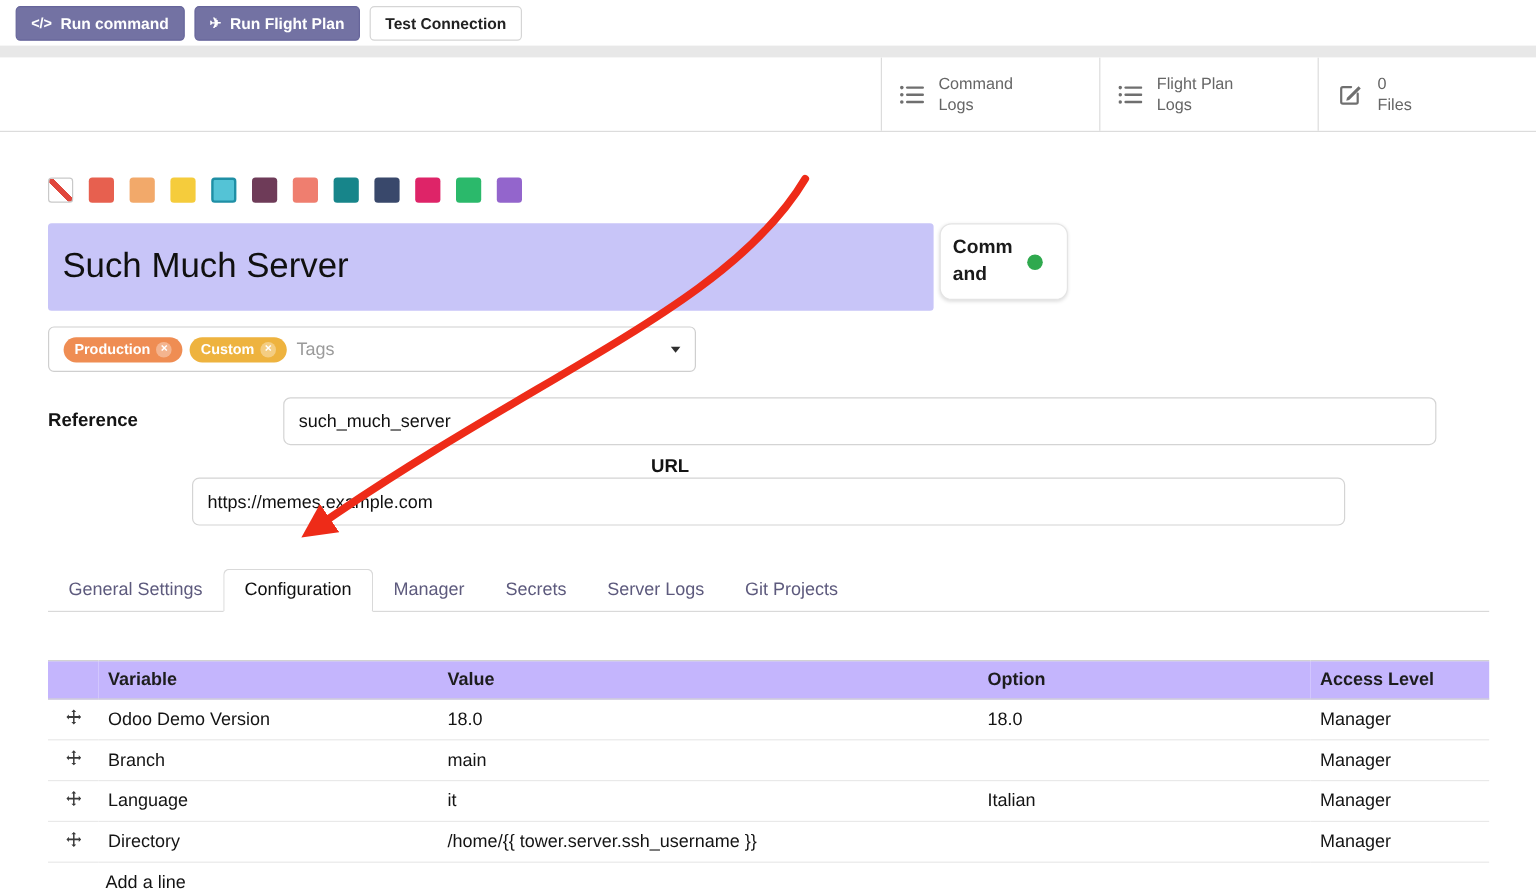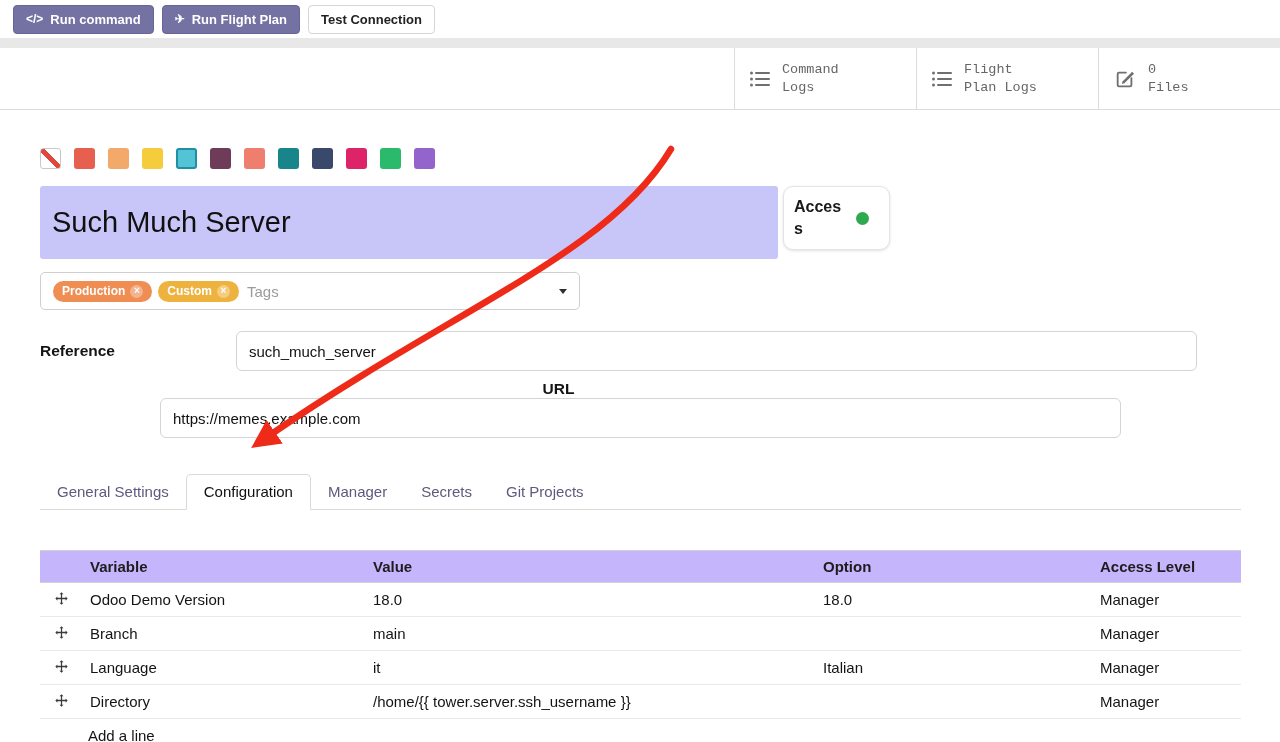--- a/index.html
+++ b/index.html
@@ -13,21 +13,21 @@
          border-radius:4px; font-size:13px; font-weight:700; cursor:pointer; }
   .btn-primary { background:#7372a3; border:1px solid #66659a; color:#fff; }
   .btn-outline { background:#fff; border:1px solid #d5d5d5; color:#222; font-weight:600; }
   .btn .ico { font-size:12px; font-weight:700; }
 
   .gray-strip { height:10px; background:#e8e8e8; }
 
   
   .header-row { height:62px; border-bottom:1px solid #dcdcdc; display:flex; justify-content:flex-end; background:#fff; }
   .stat { width:182px; border-left:1px solid #dcdcdc; display:flex; align-items:center; gap:12px;
-          padding:0 15px; color:#666; cursor:pointer;font-family:Liberation Mono, monospace; }
+          padding:0 15px; color:#666; cursor:pointer; }
   .stat-label { font-size:13.5px; line-height:1.3; width:88px; }
   .stat svg { flex:0 0 auto; }
 
   
   .sheet { padding:0 39px 0 40px; background:#fff; }
 
   .swatches { margin-top:38px; display:flex; gap:13px; }
   .swatch { width:21px; height:21px; border-radius:3px; cursor:pointer; }
   .swatch-none { border:1px solid #c9c9c9;
      background-image:linear-gradient(45deg, transparent 42%, #e0473d 42%, #e0473d 58%, transparent 58%); }
@@ -144,21 +144,21 @@
       <div class="swatch" style="background: rgb(222, 36, 104);"></div>
       <div class="swatch" style="background: rgb(43, 185, 107);"></div>
       <div class="swatch" style="background: rgb(147, 101, 204);"></div>
     </div>
 
     <div class="title-row">
       <div class="name-box" style="background: rgb(200, 197, 248);">
         <span>Such Much Server</span>
       </div>
       <div class="status-card">
-        <span class="status-text">Access</span>
+        <span class="status-text">Command</span>
         <span class="status-dot" style="background: rgb(47, 169, 78);"></span>
       </div>
     </div>
 
     <div class="tags-row">
       <div class="tags-box">
         <span class="tag" style="background: rgb(239, 141, 83);">
           <span>Production</span>
           <span class="tag-x">×</span>
         </span>
@@ -182,20 +182,21 @@
       <div class="field-input">
         <span>https://memes.example.com</span>
       </div>
     </div>
 
     <div class="tabs">
       <div class="tab">General Settings</div>
       <div class="tab tab-active">Configuration</div>
       <div class="tab">Manager</div>
       <div class="tab">Secrets</div>
+      <div class="tab">Server Logs</div>
       <div class="tab">Git Projects</div>
     </div>
 
     <table class="vars">
       <colgroup>
           <col style="width:42px">
           <col style="width:283px">
           <col style="width:450px">
           <col style="width:277px">
           <col style="width:149px">

